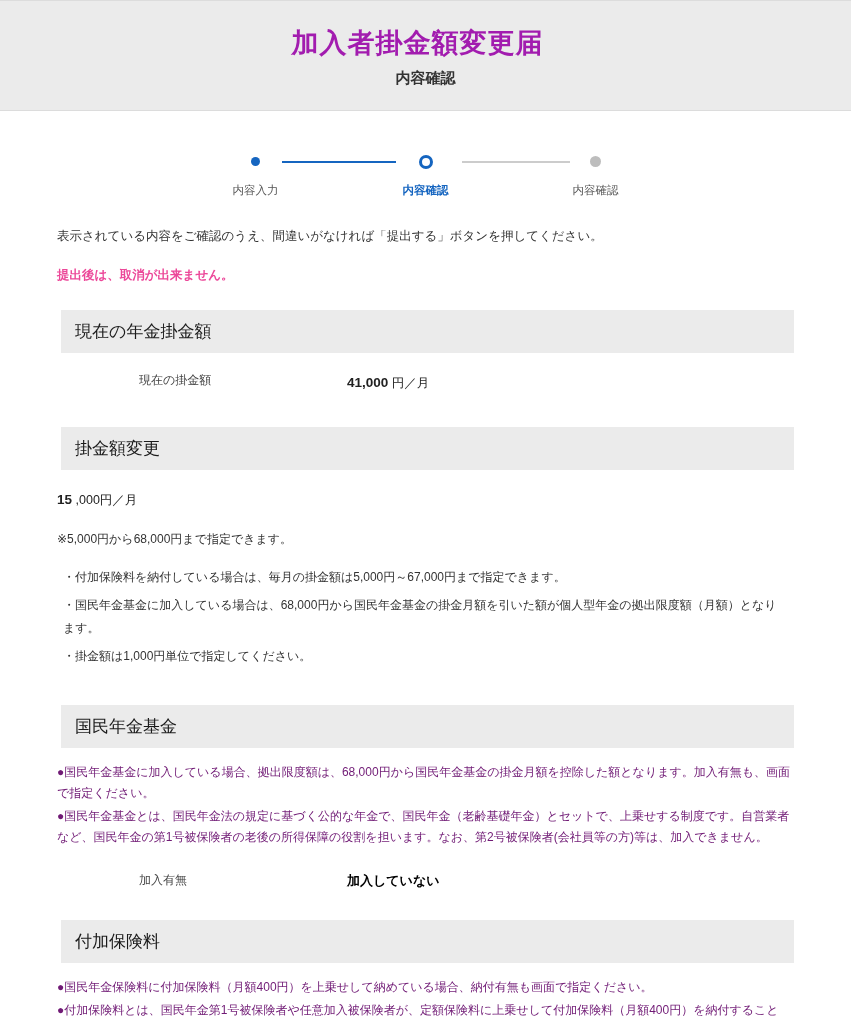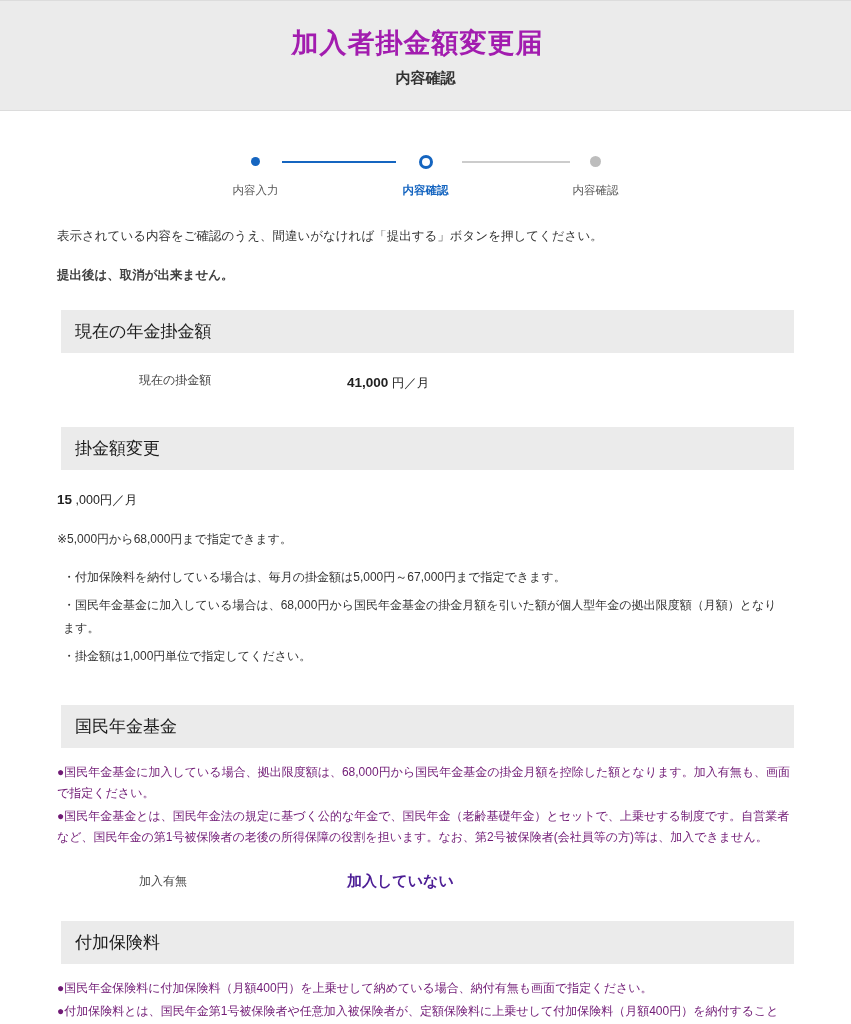--- a/index.html
+++ b/index.html
@@ -110,21 +110,21 @@
   }
   .intro {
     font-size: 12.5px;
     color: #333333;
     margin: 18px 0 0 0;
     line-height: 1.7;
   }
   .warn {
     font-size: 12.5px;
     font-weight: bold;
-    color: #404040;
+    color: #ec4899;
     margin: 20px 0 0 0;
   }
   
   .section-head {
     background: #ebebeb;
     font-size: 17px;
     font-weight: normal;
     color: #1a1a1a;
     padding: 10px 0 10px 14px;
     margin: 26px 0 0 0;
@@ -178,23 +178,23 @@
     align-items: center;
   }
   .answer-label {
     width: 290px;
     padding-left: 82px;
     font-size: 12px;
     color: #444444;
   }
   .answer-value {
     flex: 1;
-    font-size: 15px;
-    font-weight: bold;
-    color: #4c1d95;
+    font-size: 13px;
+    font-weight: bold;
+    color: #000000;
   }
 </style>
 </head>
 <body>
 
 <div class="page">
 
   <div class="header-band">
     <h1 class="header-title">加入者掛金額変更届</h1>
     <div class="header-subtitle">内容確認</div>

